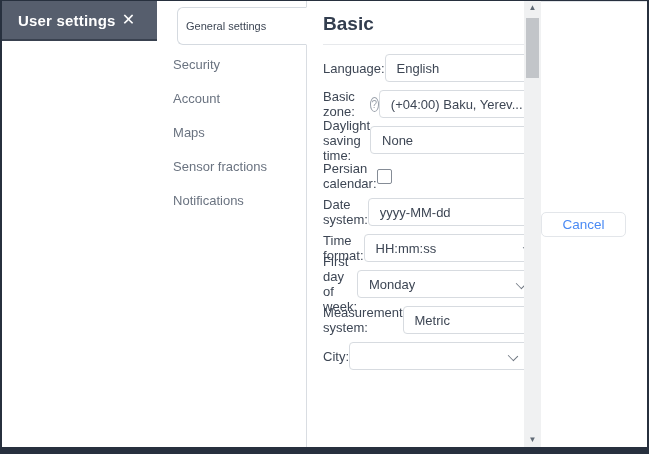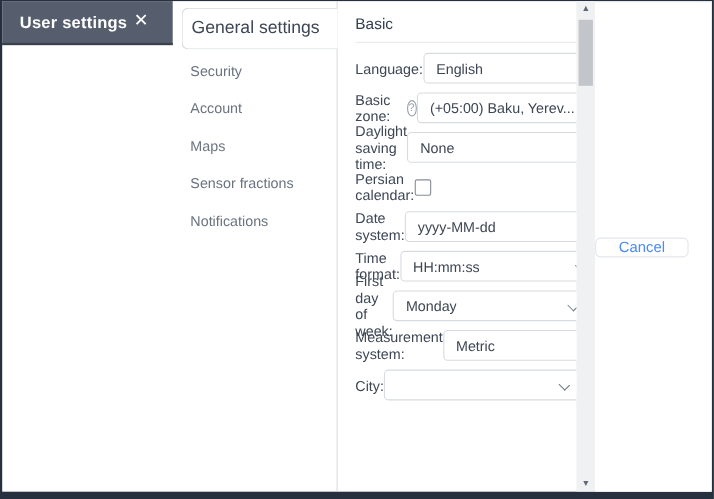--- a/index.html
+++ b/index.html
@@ -49,52 +49,52 @@
     overflow: hidden;
   }
   .sidebar {
     width: 150px;
     flex: 0 0 150px;
     border-right: 1px solid #d9dde2;
     padding-top: 6px;
   }
   .tab-active {
     position: relative;
-    margin: 0 -1px 2px 8px;
+    margin: 0 -1px 2px 20px;
     height: 38px;
     background: #ffffff;
     border: 1px solid #d5dae0;
     border-right: 1px solid #ffffff;
     border-radius: 6px 0 0 6px;
     display: flex;
     align-items: center;
     padding-left: 8px;
     z-index: 2;
-    font-size: 16px;
+    font-size: 11px;
     color: #3d4654;
     cursor: pointer;
   }
   .tab-item {
     height: 34px;
     display: flex;
     align-items: center;
     padding-left: 16px;
     font-size: 13px;
     color: #6a7380;
     cursor: pointer;
   }
   .content {
     flex: 1 1 auto;
     overflow: hidden;
     padding-top: 12px;
   }
   .section-title {
     margin: 0 16px;
-    font-size: 14px;
-    font-weight: 400;
+    font-size: 19px;
+    font-weight: 700;
     color: #333e4f;
   }
   .section-divider {
     margin: 9px 0 0 16px;
     border-top: 1px solid #e7e9ec;
   }
   .rows { margin-top: 5px; }
   .row {
     height: 36px;
     display: flex;
@@ -188,21 +188,21 @@
     flex: 0 0 46px;
     border-top: 1px solid #e1e4e8;
     display: flex;
     align-items: center;
     justify-content: flex-end;
     gap: 11px;
     padding-right: 21px;
     background: #ffffff;
   }
   .btn {
-    height: 18px;
+    height: 25px;
     border-radius: 5px;
     font-size: 13.5px;
     display: flex;
     align-items: center;
     justify-content: center;
     cursor: pointer;
   }
   .btn-cancel {
     width: 85px;
     background: #ffffff;
@@ -265,21 +265,21 @@
           </div>
         </div>
 
         <div class="row">
           <span class="lbl">
             <span>Basic zone:</span>
             <span class="help-icon">?</span>
           </span>
           <div class="ctrl">
             <div class="select">
-              <span class="sel-val">(+05:00) Baku, Yerev...</span>
+              <span class="sel-val">(+04:00) Baku, Yerev...</span>
               <span class="chev"></span>
             </div>
           </div>
         </div>
 
         <div class="row">
           <span class="lbl">Daylight saving time:</span>
           <div class="ctrl">
             <div class="select">
               <span class="sel-val">None</span>

